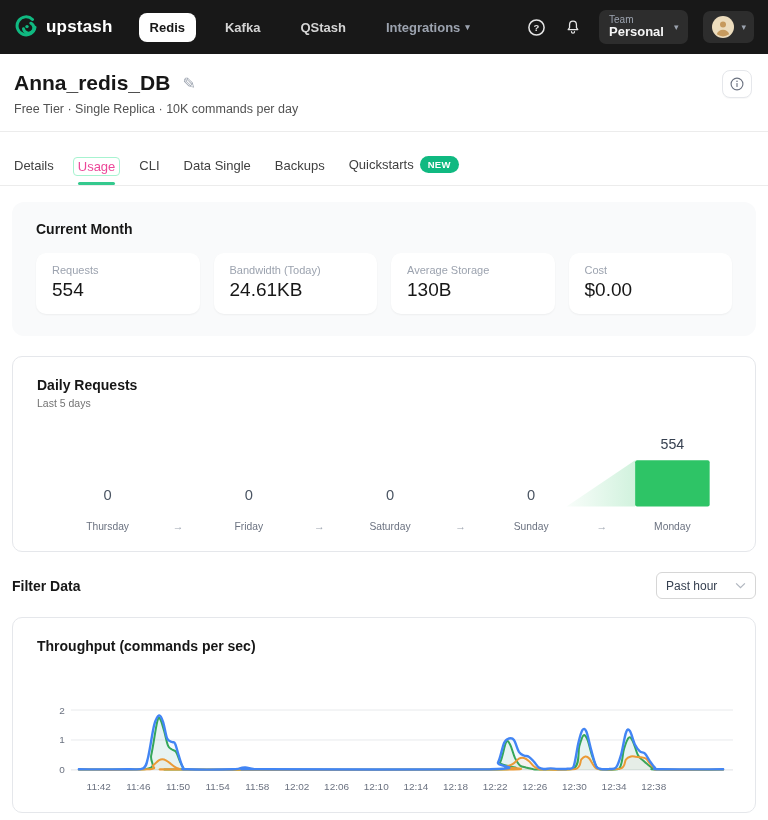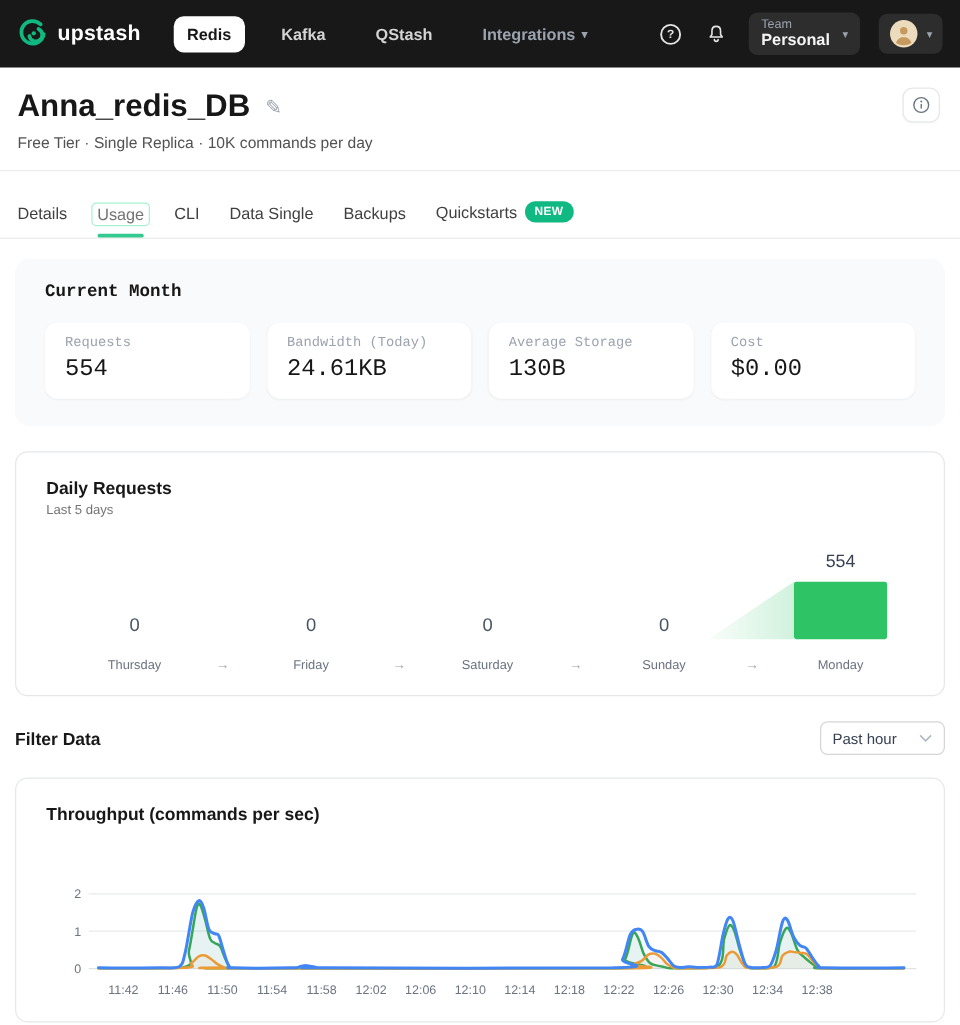--- a/index.html
+++ b/index.html
@@ -18,35 +18,35 @@
   .team-box { background:#2d2d2d; border-radius:7px; padding:4px 10px; display:flex; align-items:center; gap:10px; cursor:pointer; }
   .team-lines { display:flex; flex-direction:column; line-height:1.15; }
   .team-label { font-size:10px; color:#9ca3af; }
   .team-value { font-size:13px; color:#f5f5f5; font-weight:600; }
   .avatar-box { background:#2d2d2d; border-radius:7px; padding:4px 8px; display:flex; align-items:center; gap:6px; cursor:pointer; }
   .caret { color:#9ca3af; font-size:9px; }
 
   
   .page-header { position:relative; padding:17px 16px 15px 14px; border-bottom:1px solid #ececec; }
   .title-row { display:flex; align-items:center; gap:12px; }
-  .page-title { font-size:25px; font-weight:800; color:#171717; }
+  .page-title { font-size:21px; font-weight:800; color:#171717; }
   .edit-pencil { color:#9ca3af; font-size:16px; cursor:pointer; }
   .page-subtitle { margin-top:7px; font-size:12.5px; color:#525252; }
   .info-button { position:absolute; right:16px; top:16px; width:30px; height:28px; border:1px solid #e5e7eb; border-radius:8px; background:#fff; display:flex; align-items:center; justify-content:center; cursor:pointer; box-shadow:0 1px 1px rgba(0,0,0,.03); }
 
   
   .tabs { display:flex; align-items:flex-end; gap:24px; padding:24px 14px 0 14px; border-bottom:1px solid #ececec; }
   .tab { font-size:13px; color:#404040; padding-bottom:12px; cursor:pointer; display:flex; align-items:center; gap:6px; position:relative; }
-  .tab.active { color:#737373; padding-bottom:9px; }
+  .tab.active { color:#ec4899; padding-bottom:9px; }
   .tab.active .tab-text { border:1px solid #a7f3d0; border-radius:4px; padding:1px 4px; margin:-2px -5px 0 -5px; }
   .tab.active::after { content:""; position:absolute; left:0; right:0; bottom:0; height:3px; background:#34c98e; border-radius:2px; }
   .new-badge { background:#10b981; color:#fff; font-size:9.5px; font-weight:700; padding:3px 8px; border-radius:999px; letter-spacing:.3px; }
 
   
-  .cm-card { margin:16px 12px 0 12px; background:#f9fafb; border-radius:12px; padding:19px 24px 22px 24px;font-family:Liberation Mono, monospace; }
+  .cm-card { margin:16px 12px 0 12px; background:#f9fafb; border-radius:12px; padding:19px 24px 22px 24px; }
   .section-title { font-size:14px; font-weight:700; color:#171717; }
   .stat-row { display:flex; gap:14px; margin-top:16px; }
   .stat-card { flex:1; background:#fff; border-radius:10px; padding:11px 16px 13px 16px; box-shadow:0 1px 2px rgba(0,0,0,.05); }
   .stat-label { font-size:11px; color:#9ca3af; }
   .stat-value { font-size:19px; color:#171717; font-weight:500; margin-top:3px; }
 
   
   .panel { margin:20px 12px 0 12px; background:#fff; border:1px solid #e5e7eb; border-radius:10px; padding:20px 12px 14px 24px; }
   .panel-subtitle { font-size:10.5px; color:#737373; margin-top:4px; }
   .daily-svg { display:block; width:100%; margin-top:6px; }

